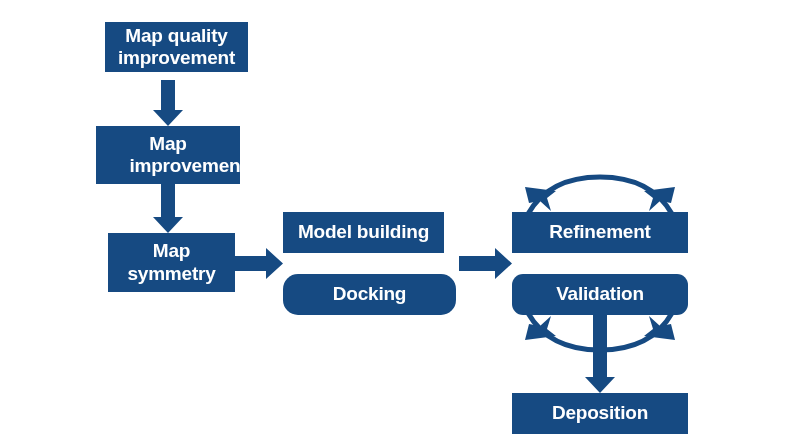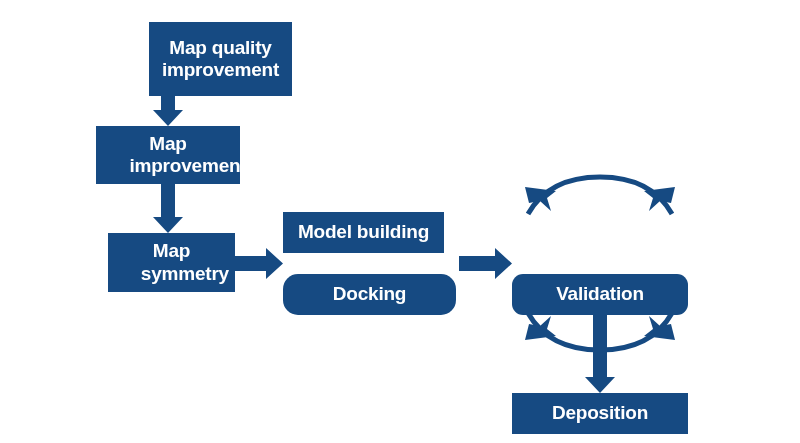--- a/index.html
+++ b/index.html
@@ -34,21 +34,21 @@
     letter-spacing: -0.2px;
     padding: 2px 6px;
     z-index: 3;
   }
   .node span {
     display: block;
     width: 100%;
   }
 
   
-  #node-map-quality   { left: 105px; top: 22px;  width: 143px; height: 74px; margin-left: 44px; }
+  #node-map-quality   { left: 105px; top: 22px;  width: 143px; height: 50px; }
   #node-map-improve   { left: 96px;  top: 126px; width: 144px; height: 58px; }
   #node-map-symmetry  { left: 108px; top: 233px; width: 127px; height: 59px; }
   #node-model-build   { left: 283px; top: 212px; width: 161px; height: 41px; }
   #node-docking       { left: 283px; top: 274px; width: 173px; height: 41px; border-radius: 15px; }
   #node-refinement    { left: 512px; top: 212px; width: 176px; height: 41px; }
   #node-validation    { left: 512px; top: 274px; width: 176px; height: 41px; border-radius: 11px; }
   #node-deposition    { left: 512px; top: 393px; width: 176px; height: 41px; }
 
   
   #connectors {
@@ -103,32 +103,35 @@
   <div class="node" id="node-map-improve">
     <span>
         <span style="display: block;">Map</span>
         <span style="display: block; margin-left: 20px;">improvement</span>
       </span>
   </div>
 
   <div class="node" id="node-map-symmetry">
     <span>
         <span style="display: block;">Map</span>
-        <span style="display: block; text-align: right;">symmetry</span>
+        <span style="display: block;">symmetry</span>
       </span>
   </div>
 
   <div class="node" id="node-model-build">
     <span>Model building</span>
   </div>
 
   <div class="node" id="node-docking">
     <span>Docking</span>
   </div>
 
+  <div class="node" id="node-refinement">
+    <span>Refinement</span>
+  </div>
 
   <div class="node" id="node-validation">
     <span>Validation</span>
   </div>
 
   <div class="node" id="node-deposition">
     <span>Deposition</span>
   </div>
 
 </div>

